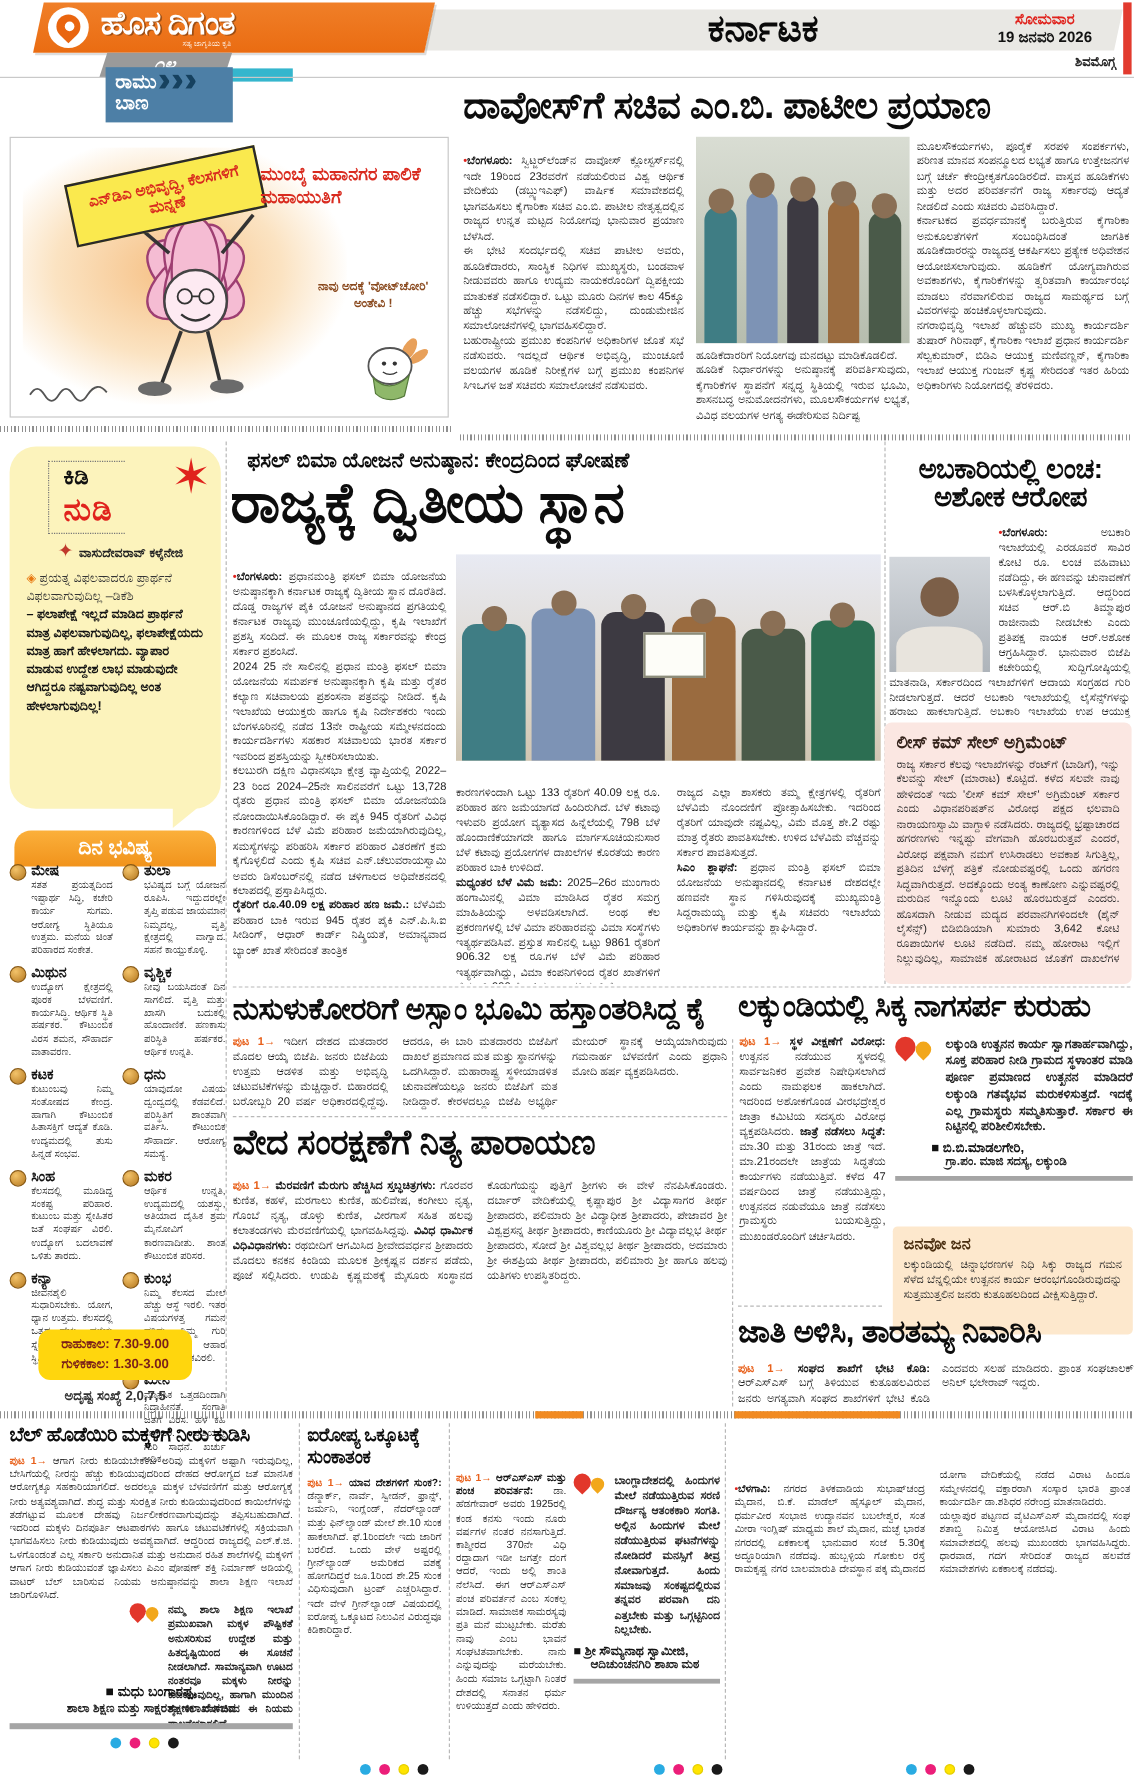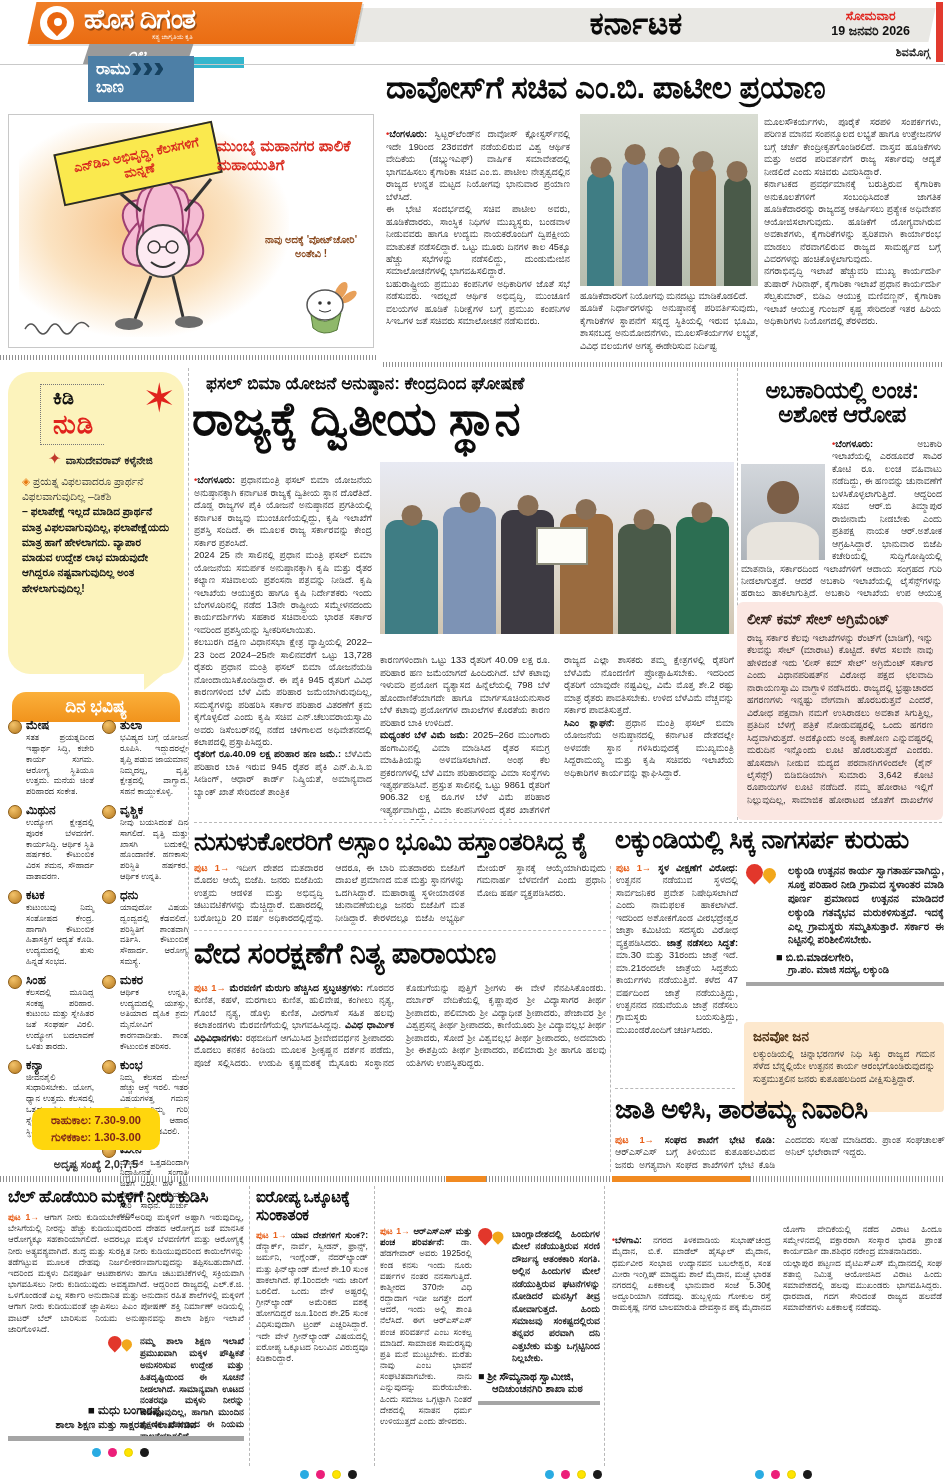--- a/index.html
+++ b/index.html
@@ -337,21 +337,21 @@
       <div class="person"></div>
     </div>
     <div class="cert"></div>
   </div>
   <div class="abs body-text" style="left:380px;top:642px;width:170px;height:178px;">
     <span>ಕಾರಣಗಳಿಂದಾಗಿ ಒಟ್ಟು 133 ರೈತರಿಗೆ 40.09 ಲಕ್ಷ ರೂ. ಪರಿಹಾರ ಹಣ ಜಮೆಯಾಗದೆ ಹಿಂದಿರುಗಿದೆ. ಬೆಳೆ ಕಟಾವು ಇಳುವರಿ ಪ್ರಯೋಗ ವ್ಯತ್ಯಾಸದ ಹಿನ್ನೆಲೆಯಲ್ಲಿ 798 ಬೆಳೆ ಹೊಂದಾಣಿಕೆಯಾಗದೇ ಹಾಗೂ ಮಾರ್ಗಸೂಚಿಯನುಸಾರ ಬೆಳೆ ಕಟಾವು ಪ್ರಯೋಗಗಳ ದಾಖಲೆಗಳ ಕೊರತೆಯ ಕಾರಣ ಪರಿಹಾರ ಬಾಕಿ ಉಳಿದಿದೆ.</span>
     <b>ಮಧ್ಯಂತರ ಬೆಳೆ ವಿಮೆ ಜಮೆ:</b> <span>2025–26ರ ಮುಂಗಾರು ಹಂಗಾಮಿನಲ್ಲಿ ವಿಮಾ ಮಾಡಿಸಿದ ರೈತರ ಸಮಗ್ರ ಮಾಹಿತಿಯನ್ನು ಅಳವಡಿಸಲಾಗಿದೆ. ಅಂಥ ಕೆಲ ಪ್ರಕರಣಗಳಲ್ಲಿ ಬೆಳೆ ವಿಮಾ ಪರಿಹಾರವನ್ನು ವಿಮಾ ಸಂಸ್ಥೆಗಳು ಇತ್ಯರ್ಥಪಡಿಸಿವೆ. ಪ್ರಸ್ತುತ ಸಾಲಿನಲ್ಲಿ ಒಟ್ಟು 9861 ರೈತರಿಗೆ 906.32 ಲಕ್ಷ ರೂ.ಗಳ ಬೆಳೆ ವಿಮೆ ಪರಿಹಾರ ಇತ್ಯರ್ಥವಾಗಿದ್ದು, ವಿಮಾ ಕಂಪನಿಗಳಿಂದ ರೈತರ ಖಾತೆಗಳಿಗೆ ನೇರವಾಗಿ 990 ಕೋಟಿ ರೂ. ಪಾವತಿಯಾಗಿದೆ.</span>
   </div>
   <div class="abs body-text" style="left:564px;top:642px;width:170px;height:178px;">
     <span>ರಾಜ್ಯದ ಎಲ್ಲಾ ಶಾಸಕರು ತಮ್ಮ ಕ್ಷೇತ್ರಗಳಲ್ಲಿ ರೈತರಿಗೆ ಬೆಳೆವಿಮೆ ನೊಂದಣಿಗೆ ಪ್ರೋತ್ಸಾಹಿಸಬೇಕು. ಇದರಿಂದ ರೈತರಿಗೆ ಯಾವುದೇ ನಷ್ಟವಿಲ್ಲ, ವಿಮೆ ಮೊತ್ತ ಶೇ.2 ರಷ್ಟು ಮಾತ್ರ ರೈತರು ಪಾವತಿಸಬೇಕು. ಉಳಿದ ಬೆಳೆವಿಮೆ ವೆಚ್ಚವನ್ನು ಸರ್ಕಾರ ಪಾವತಿಸುತ್ತದೆ.</span>
-    <b>ಸಿಎಂ ಶ್ಲಾಘನೆ:</b> <span>ಪ್ರಧಾನ ಮಂತ್ರಿ ಫಸಲ್ ಬಿಮಾ ಯೋಜನೆಯ ಅನುಷ್ಠಾನದಲ್ಲಿ ಕರ್ನಾಟಕ ದೇಶದಲ್ಲೇ ಅಳವಡೇ ಸ್ಥಾನ ಗಳಿಸಿರುವುದಕ್ಕೆ ಮುಖ್ಯಮಂತ್ರಿ ಸಿದ್ದರಾಮಯ್ಯ ಮತ್ತು ಕೃಷಿ ಸಚಿವರು ಇಲಾಖೆಯ ಅಧಿಕಾರಿಗಳ ಕಾರ್ಯವನ್ನು ಶ್ಲಾಘಿಸಿದ್ದಾರೆ.</span>
+    <b>ಸಿಎಂ ಶ್ಲಾಘನೆ:</b> <span>ಪ್ರಧಾನ ಮಂತ್ರಿ ಫಸಲ್ ಬಿಮಾ ಯೋಜನೆಯ ಅನುಷ್ಠಾನದಲ್ಲಿ ಕರ್ನಾಟಕ ದೇಶದಲ್ಲೇ ಹಣವನೇ ಸ್ಥಾನ ಗಳಿಸಿರುವುದಕ್ಕೆ ಮುಖ್ಯಮಂತ್ರಿ ಸಿದ್ದರಾಮಯ್ಯ ಮತ್ತು ಕೃಷಿ ಸಚಿವರು ಇಲಾಖೆಯ ಅಧಿಕಾರಿಗಳ ಕಾರ್ಯವನ್ನು ಶ್ಲಾಘಿಸಿದ್ದಾರೆ.</span>
   </div>
 
   <div class="abs headline" style="left:742px;top:378px;width:200px;font-size:23px;text-align:center;">
     <div>ಅಬಕಾರಿಯಲ್ಲಿ ಲಂಚ:</div>
     <div>ಅಶೋಕ ಆರೋಪ</div>
   </div>
   <div class="abs body-text" style="left:741px;top:438px;width:201px;height:160px;white-space:normal;">
     <span class="portrait" style="float:left;width:84px;height:96px;margin:26px 7px 2px 0;display:block;"></span>
     <span class="bullet">•</span><span class="city">ಬೆಂಗಳೂರು:</span>
     <span>ಅಬಕಾರಿ ಇಲಾಖೆಯಲ್ಲಿ ಎರಡೂವರೆ ಸಾವಿರ ಕೋಟಿ ರೂ. ಲಂಚ ವಹಿವಾಟು ನಡೆದಿದ್ದು, ಈ ಹಣವನ್ನು ಚುನಾವಣೆಗೆ ಬಳಸಿಕೊಳ್ಳಲಾಗುತ್ತಿದೆ. ಆದ್ದರಿಂದ ಸಚಿವ ಆರ್.ಬಿ ತಿಮ್ಮಾಪುರ ರಾಜೀನಾಮೆ ನೀಡಬೇಕು ಎಂದು ಪ್ರತಿಪಕ್ಷ ನಾಯಕ ಆರ್.ಅಶೋಕ ಆಗ್ರಹಿಸಿದ್ದಾರೆ.</span>

